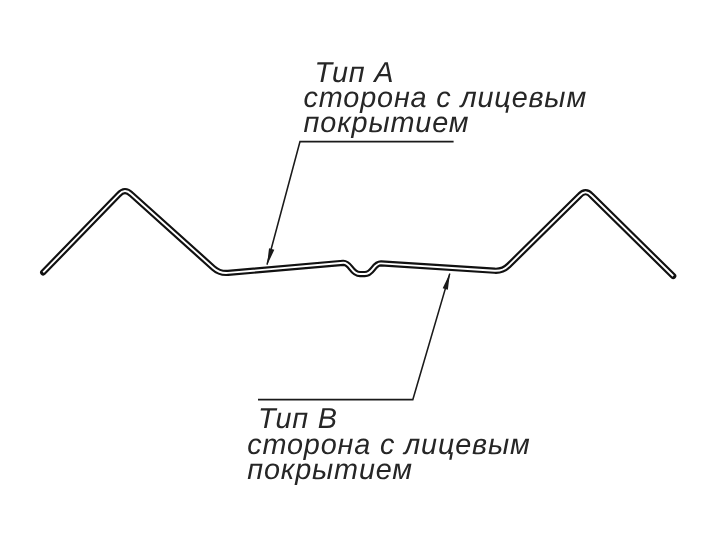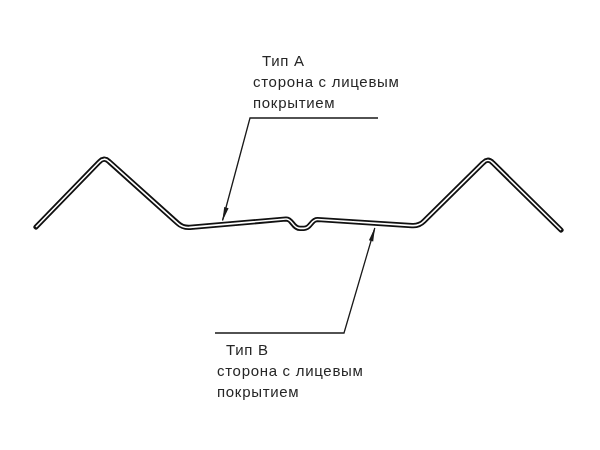--- a/index.html
+++ b/index.html
@@ -1,20 +1,20 @@
 <!DOCTYPE html>
 <html><head>
 <meta charset="utf-8">
 <style>
   html,body{margin:0;padding:0;}
   body{width:600px;height:450px;background:#ffffff;position:relative;font-family:"Liberation Sans",sans-serif;overflow:hidden;}
-  .label{position:absolute;color:#262626;font-size:15px;line-height:21px;letter-spacing:0.7px;white-space:nowrap;}
+  .label{position:absolute;font-style:italic;color:#262626;font-size:24px;line-height:21px;letter-spacing:0.7px;white-space:nowrap;}
   .label .t1{margin-left:9px;}
   #label-a{left:253px;top:50px;}
-  #label-b{left:217px;top:339px;}
+  #label-b{left:206px;top:339px;}
   svg{position:absolute;left:0;top:0;}
 </style>
 </head>
 <body>
 
 <div id="label-a" class="label">
   <div class="t1">Тип А</div>
   <div>сторона с лицевым</div>
   <div>покрытием</div>
 </div>

